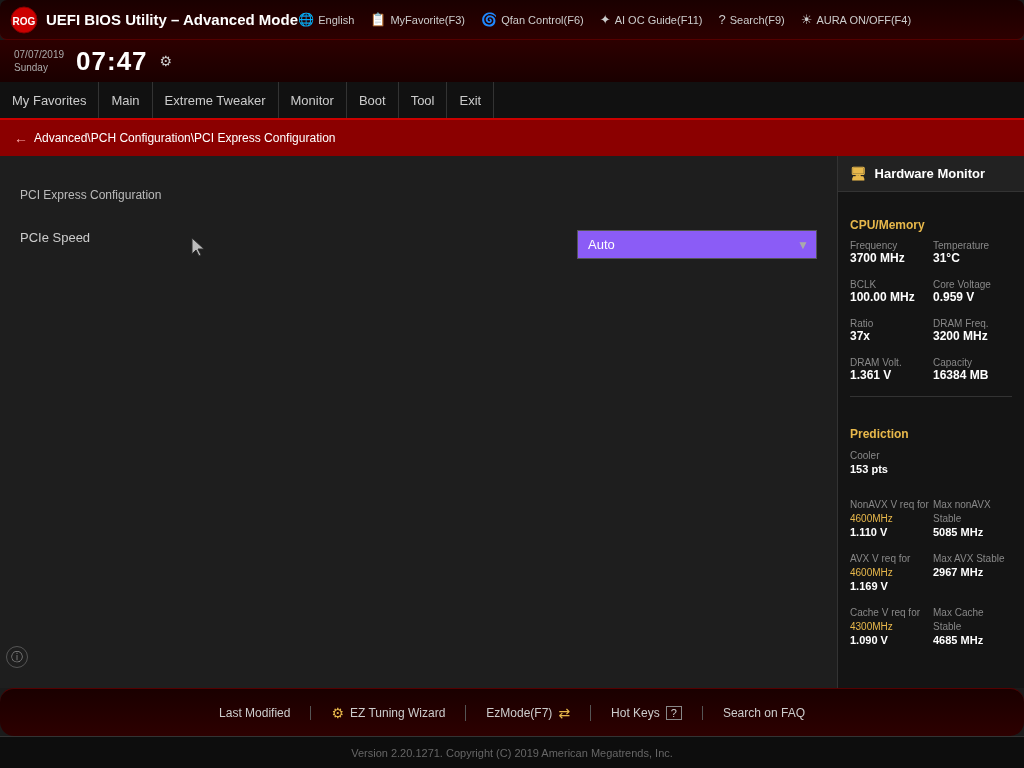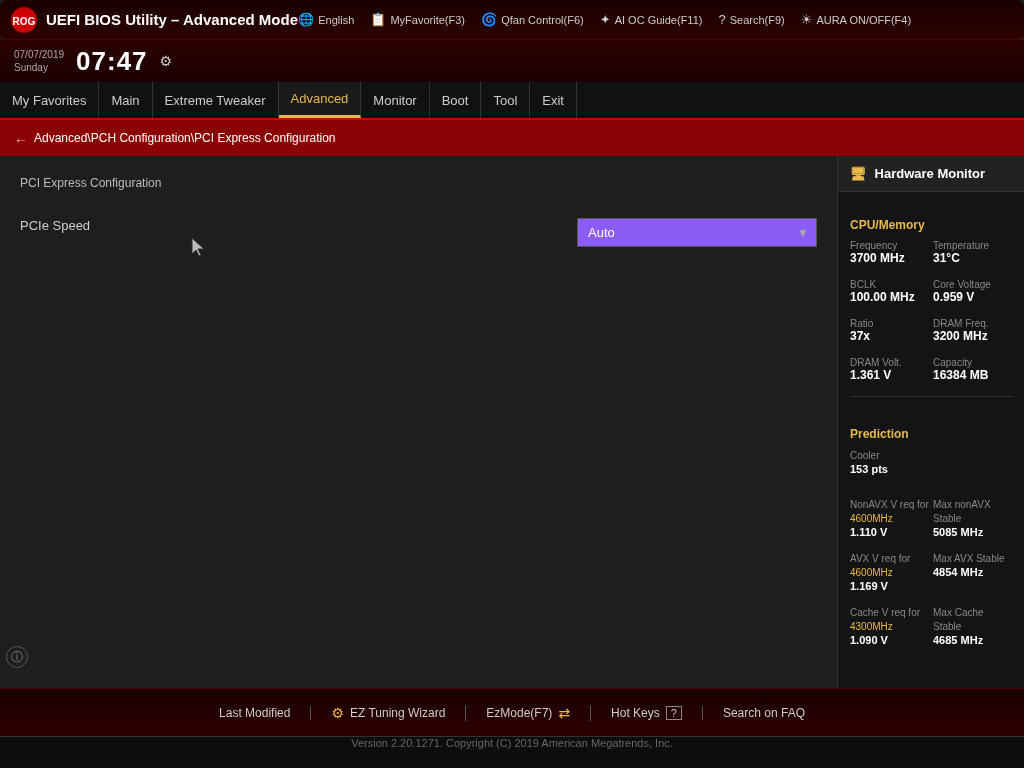--- a/index.html
+++ b/index.html
@@ -115,21 +115,21 @@
       padding: 0 14px;
       gap: 6px;
       color: #fff;
       font-size: 12px;
     }
     .breadcrumb-arrow { font-size: 14px; color: #ffaaaa; }
 
     .content-area {
       flex: 1;
       background: #1e1e1e;
-      padding: 20px 20px;
+      padding: 32px 20px;
       border-right: 1px solid #333;
     }
 
     .section-title {
       color: #bbb;
       font-size: 12px;
       margin-bottom: 14px;
       padding-bottom: 6px;
     }
 
@@ -255,38 +255,40 @@
 
     
     .footer {
       background: linear-gradient(to top, #2d0000, #1a0000);
       height: 48px;
       display: flex;
       align-items: center;
       justify-content: center;
       gap: 0;
       border-top: 1px solid #500;
+      border-radius: 14px;
     }
     .footer-item {
       color: #ccc;
       font-size: 12px;
       padding: 0 20px;
       display: flex;
       align-items: center;
       gap: 6px;
       cursor: pointer;
       border-right: 1px solid #555;
     }
     .footer-item:last-child { border-right: none; }
     .footer-icon { font-size: 14px; color: #e8b84b; }
 
     .copyright-bar {
       background: #0d0d0d;
       height: 32px;
       display: flex;
+      align-items: center;
       justify-content: center;
       border-top: 1px solid #333;
     }
     .copyright-text {
       color: #666;
       font-size: 11px;
     }
 
     .info-icon {
       position: absolute;
@@ -363,21 +365,20 @@
       <div class="datetime-date">Sunday</div>
     </div>
     <div class="datetime-time">07:47</div>
     <span class="settings-icon-inline">⚙</span>
   </div>
 
   <div class="nav-bar">
     <div class="nav-item">My Favorites</div>
     <div class="nav-item">Main</div>
     <div class="nav-item">Extreme Tweaker</div>
-    <div class="nav-item active">Advanced</div>
     <div class="nav-item">Monitor</div>
     <div class="nav-item">Boot</div>
     <div class="nav-item">Tool</div>
     <div class="nav-item">Exit</div>
   </div>
 
   <div class="breadcrumb-bar">
     <span class="breadcrumb-arrow">←</span>
     <span>Advanced\PCH Configuration\PCI Express Configuration</span>
   </div>
@@ -476,21 +477,21 @@
           </div>
 
           <div class="pred-item">
             <div class="pred-label">
               <span>AVX V req for </span><span class="pred-highlight">4600MHz</span>
             </div>
             <div class="pred-value">1.169 V</div>
           </div>
           <div class="pred-item">
             <div class="pred-label">Max AVX Stable</div>
-            <div class="pred-value">4854 MHz</div>
+            <div class="pred-value">2967 MHz</div>
           </div>
 
           <div class="pred-item">
             <div class="pred-label">
               <span>Cache V req for </span><span class="pred-highlight">4300MHz</span>
             </div>
             <div class="pred-value">1.090 V</div>
           </div>
           <div class="pred-item">
             <div class="pred-label">Max Cache Stable</div>

